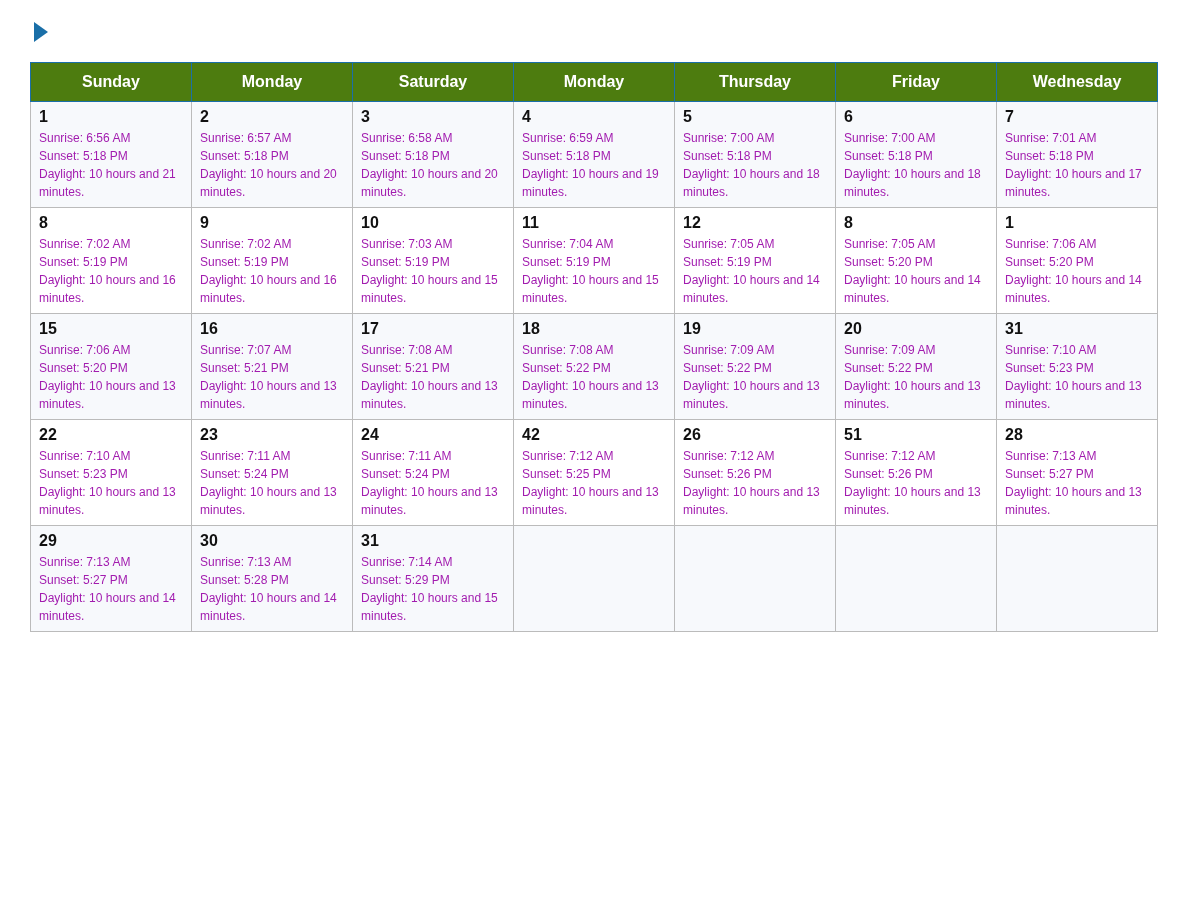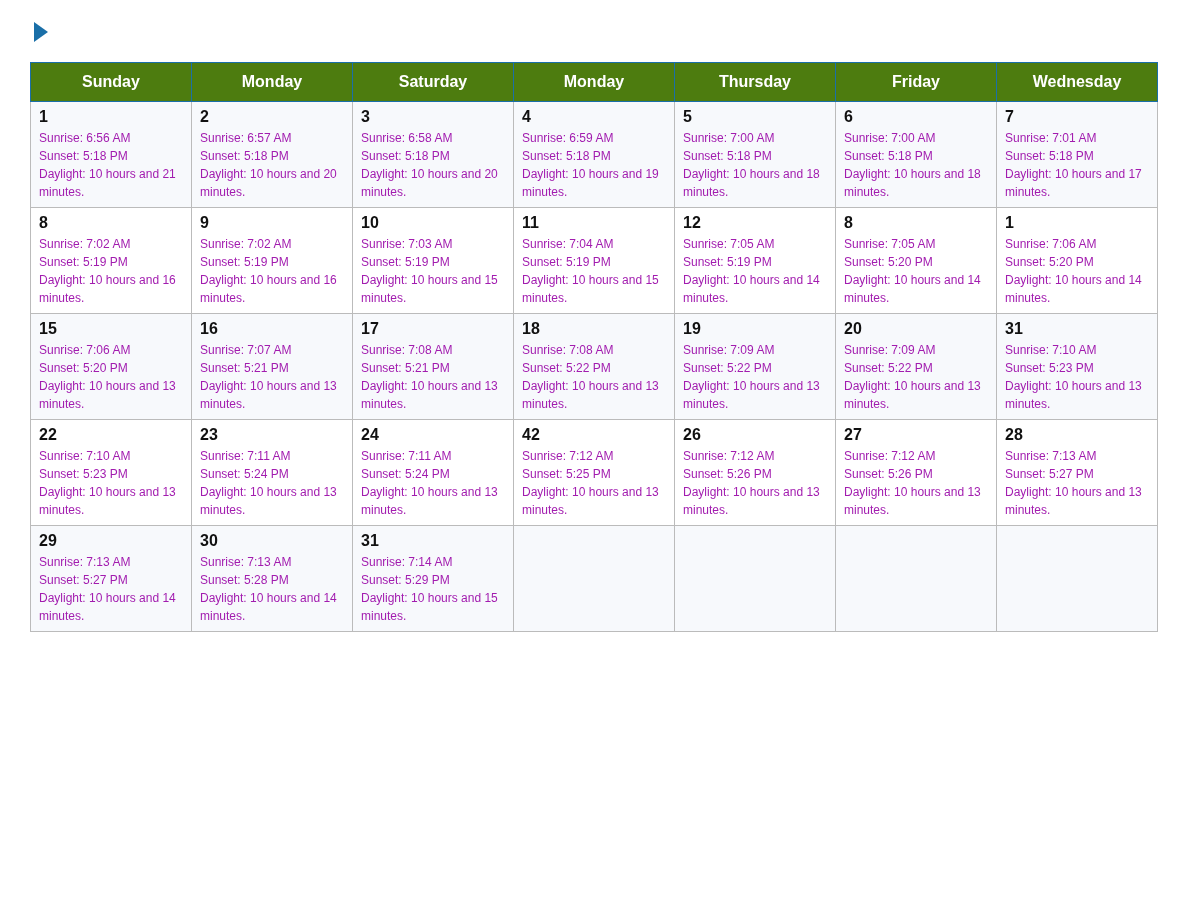--- a/index.html
+++ b/index.html
@@ -242,21 +242,21 @@
         </td>
         <td>
           <div class="day-number">42</div>
           <div class="day-info">Sunrise: 7:12 AM<br>Sunset: 5:25 PM<br>Daylight: 10 hours and 13 minutes.</div>
         </td>
         <td>
           <div class="day-number">26</div>
           <div class="day-info">Sunrise: 7:12 AM<br>Sunset: 5:26 PM<br>Daylight: 10 hours and 13 minutes.</div>
         </td>
         <td>
-          <div class="day-number">27</div>
+          <div class="day-number">51</div>
           <div class="day-info">Sunrise: 7:12 AM<br>Sunset: 5:26 PM<br>Daylight: 10 hours and 13 minutes.</div>
         </td>
         <td>
           <div class="day-number">28</div>
           <div class="day-info">Sunrise: 7:13 AM<br>Sunset: 5:27 PM<br>Daylight: 10 hours and 13 minutes.</div>
         </td>
       </tr>
       <tr class="row-divider">
         <td>
           <div class="day-number">29</div>

